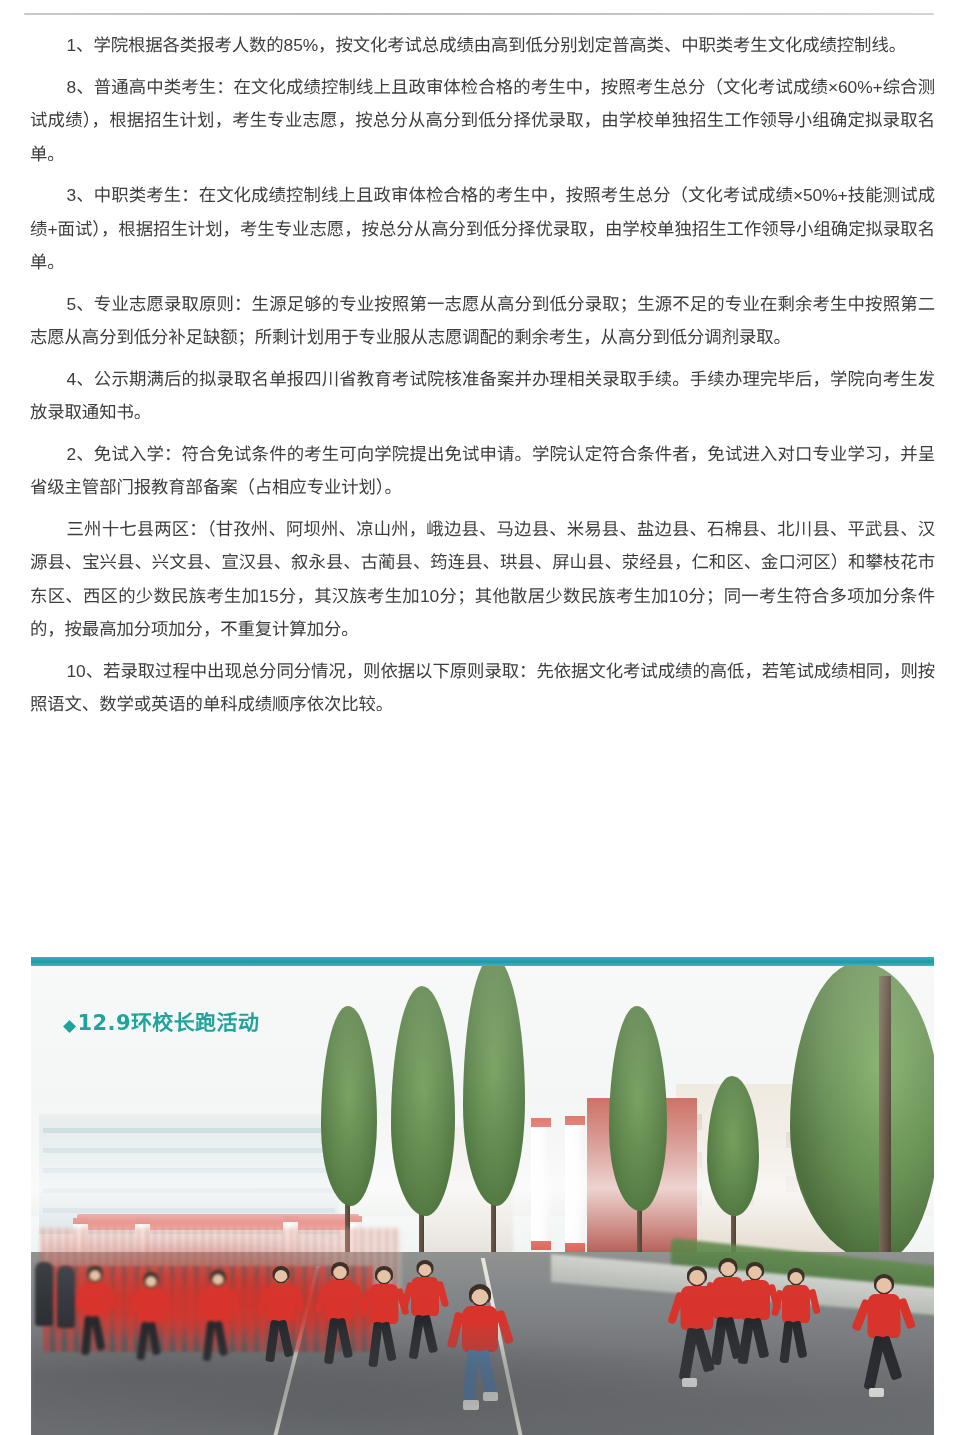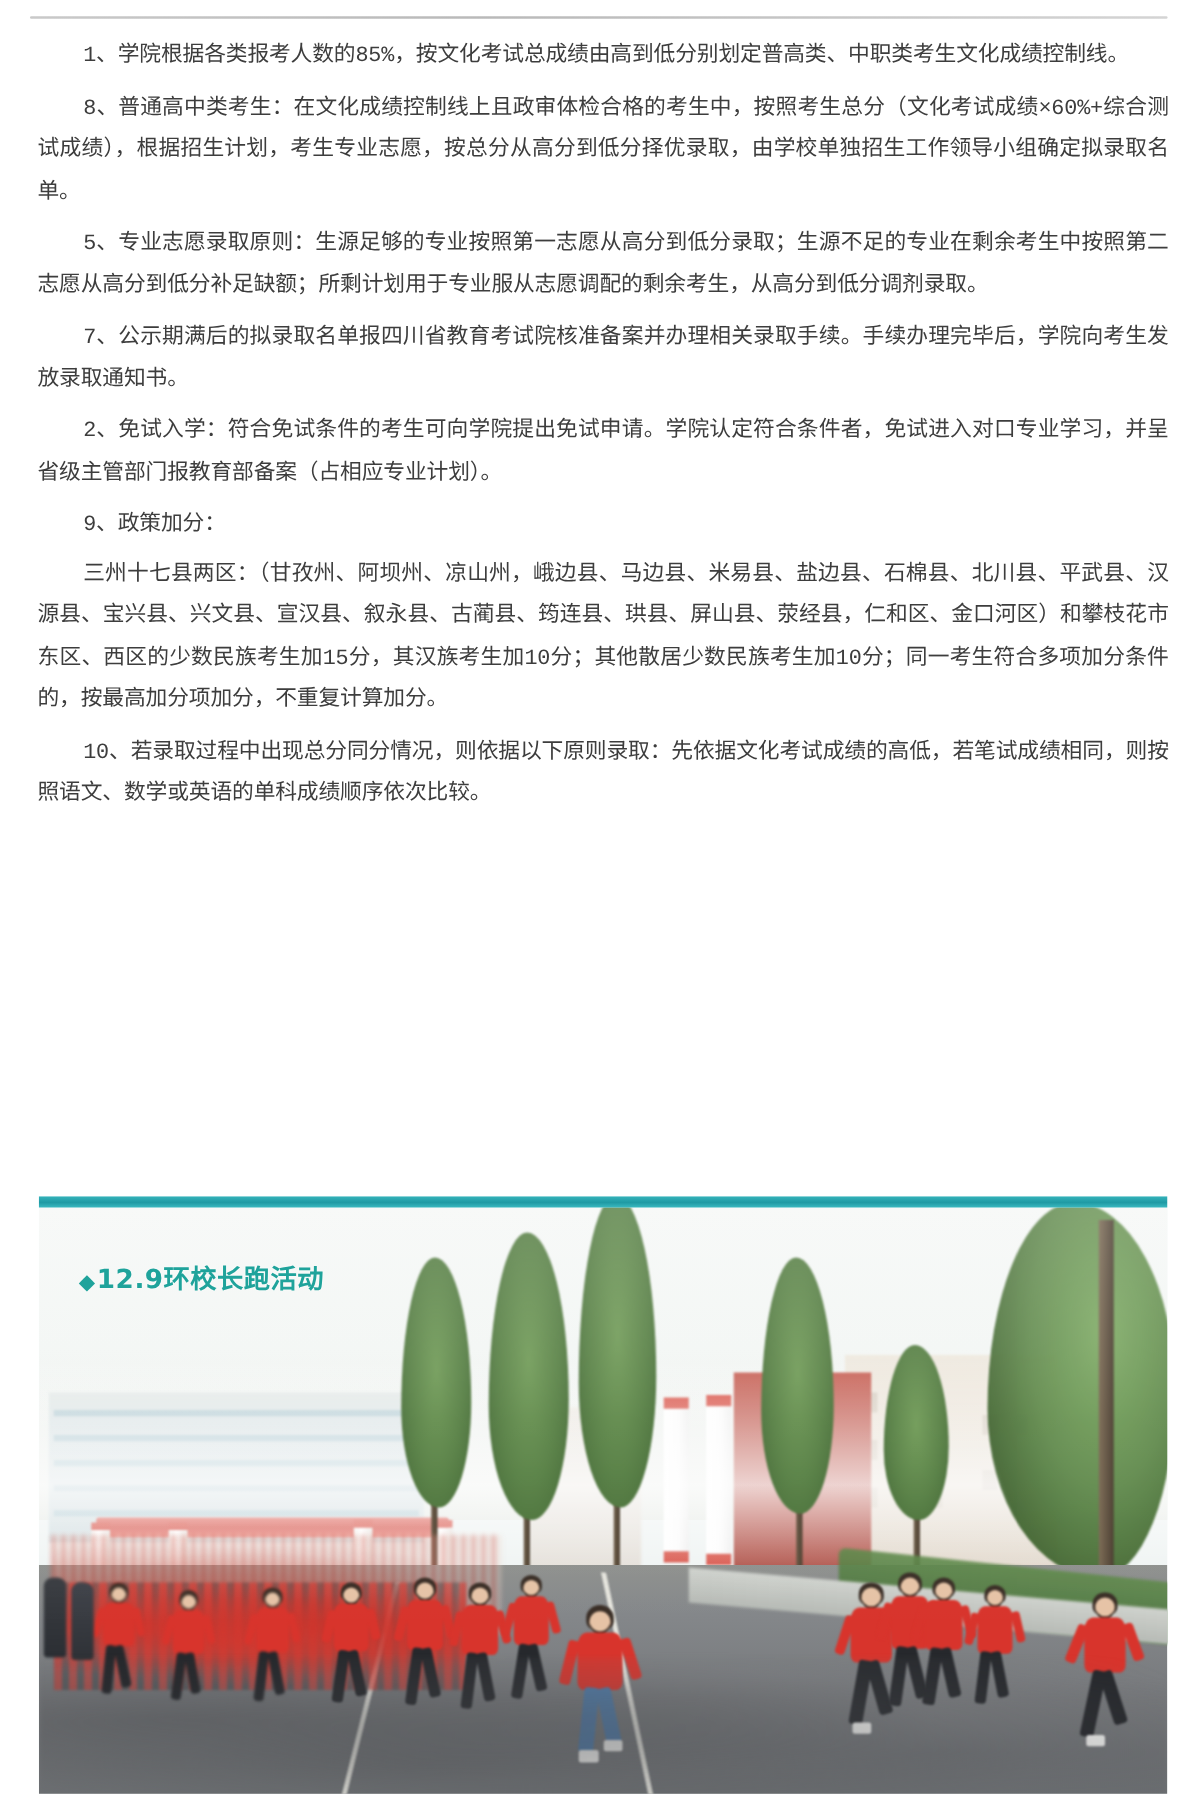--- a/index.html
+++ b/index.html
@@ -51,21 +51,21 @@
     padding: 14px 25px 0 30px;
   }
   p.para {
     margin: 0 0 8px 0;
     font-size: 17.4px;
     line-height: 33.5px;
     text-align: justify;
     text-justify: inter-ideograph;
     text-indent: 2.1em;
     color: #3d3d3d;
-    font-family: Liberation Mono, monospace;
+    font-family: Liberation Sans, sans-serif;
     letter-spacing: -0.1px;
     word-break: break-all;
   }
   p.para.tight { margin-bottom: 6px; }
 
   
   .photo-block {
     position: absolute;
     left: 31px;
     top: 944px;
@@ -258,24 +258,24 @@
 </head>
 <body>
 
 <div class="page">
 
   <div class="title-rule"></div>
 
   <div class="content">
     <p class="para">1、学院根据各类报考人数的85%，按文化考试总成绩由高到低分别划定普高类、中职类考生文化成绩控制线。</p>
     <p class="para">8、普通高中类考生：在文化成绩控制线上且政审体检合格的考生中，按照考生总分（文化考试成绩×60%+综合测试成绩），根据招生计划，考生专业志愿，按总分从高分到低分择优录取，由学校单独招生工作领导小组确定拟录取名单。</p>
+    <p class="para">3、中职类考生：在文化成绩控制线上且政审体检合格的考生中，按照考生总分（文化考试成绩×50%+技能测试成绩+面试），根据招生计划，考生专业志愿，按总分从高分到低分择优录取，由学校单独招生工作领导小组确定拟录取名单。</p>
     <p class="para">5、专业志愿录取原则：生源足够的专业按照第一志愿从高分到低分录取；生源不足的专业在剩余考生中按照第二志愿从高分到低分补足缺额；所剩计划用于专业服从志愿调配的剩余考生，从高分到低分调剂录取。</p>
-    <p class="para">7、公示期满后的拟录取名单报四川省教育考试院核准备案并办理相关录取手续。手续办理完毕后，学院向考生发放录取通知书。</p>
+    <p class="para">4、公示期满后的拟录取名单报四川省教育考试院核准备案并办理相关录取手续。手续办理完毕后，学院向考生发放录取通知书。</p>
     <p class="para">2、免试入学：符合免试条件的考生可向学院提出免试申请。学院认定符合条件者，免试进入对口专业学习，并呈省级主管部门报教育部备案（占相应专业计划）。</p>
-    <p class="para tight">9、政策加分：</p>
     <p class="para">三州十七县两区：（甘孜州、阿坝州、凉山州，峨边县、马边县、米易县、盐边县、石棉县、北川县、平武县、汉源县、宝兴县、兴文县、宣汉县、叙永县、古蔺县、筠连县、珙县、屏山县、荥经县，仁和区、金口河区）和攀枝花市东区、西区的少数民族考生加15分，其汉族考生加10分；其他散居少数民族考生加10分；同一考生符合多项加分条件的，按最高加分项加分，不重复计算加分。</p>
     <p class="para">10、若录取过程中出现总分同分情况，则依据以下原则录取：先依据文化考试成绩的高低，若笔试成绩相同，则按照语文、数学或英语的单科成绩顺序依次比较。</p>
   </div>
 
   <div class="photo-block">
 
     <div class="photo-accent-bar"></div>
 
     <div class="photo-caption">
       <span class="diamond">◆</span><span>12.9环校长跑活动</span>

